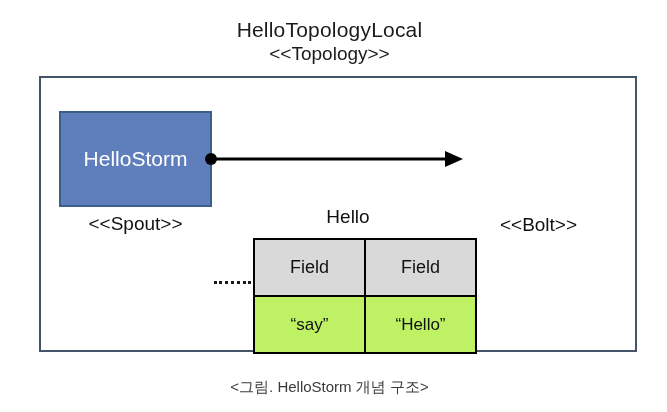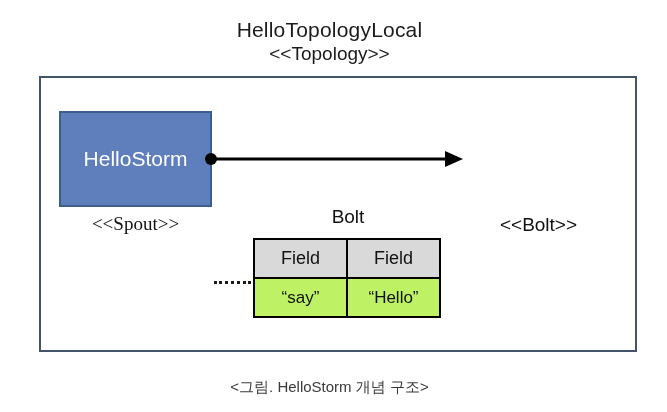--- a/index.html
+++ b/index.html
@@ -55,21 +55,21 @@
   }
   .node.spout { left: 59px; top: 111px; }
   .node.bolt  { left: 462px; top: 112px; }
   .node-stereotype {
     position: absolute;
     width: 153px;
     text-align: center;
     font-size: 19px;
     color: #111111;
   }
-  .node-stereotype.spout { left: 59px; top: 213px; font-family: Liberation Serif, serif; }
+  .node-stereotype.spout { left: 59px; top: 213px; }
   .node-stereotype.bolt  { left: 462px; top: 214px; }
   .arrow-svg {
     position: absolute;
     left: 203px;
     top: 144px;
     width: 262px;
     height: 30px;
   }
   .tuple-title {
     position: absolute;
@@ -85,21 +85,21 @@
     left: 253px;
     top: 238px;
     border-collapse: collapse;
   }
   .tuple-table td {
     border: 2px solid #000000;
     width: 91px;
     height: 37px;
     text-align: center;
     vertical-align: middle;
-    padding: 0;
+    padding: 9px;
     margin-top: 32px;
   }
   .tuple-table .hdr {
     background: #D9D9D9;
     font-size: 18px;
     color: #111111;
   }
   .tuple-table .val {
     background: #bef264;
     font-size: 17px;
@@ -141,21 +141,21 @@
   <div class="node-stereotype spout">&lt;&lt;Spout&gt;&gt;</div>
 
   <div class="node-stereotype bolt">&lt;&lt;Bolt&gt;&gt;</div>
 
   <svg class="arrow-svg" viewBox="0 0 262 30" xmlns="http://www.w3.org/2000/svg">
     <circle cx="8" cy="15" r="6" fill="#000000"></circle>
     <line x1="8" y1="15" x2="244" y2="15" stroke="#000000" stroke-width="3.2"></line>
     <polygon points="242,7 260,15 242,23" fill="#000000"></polygon>
   </svg>
 
-  <div class="tuple-title">Bolt</div>
+  <div class="tuple-title">Hello</div>
 
   <div class="dotted-connector"></div>
 
   <table class="tuple-table">
     <tbody>
       <tr>
         <td class="hdr">Field</td>
         <td class="hdr">Field</td>
       </tr>
       <tr>

